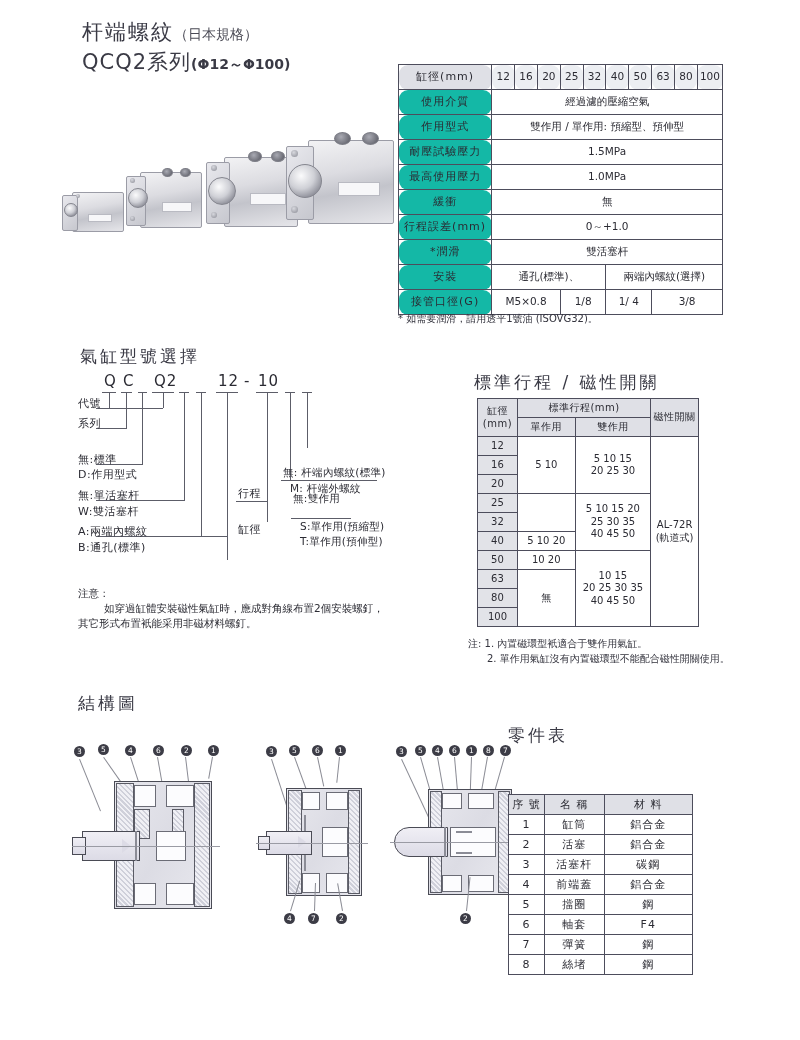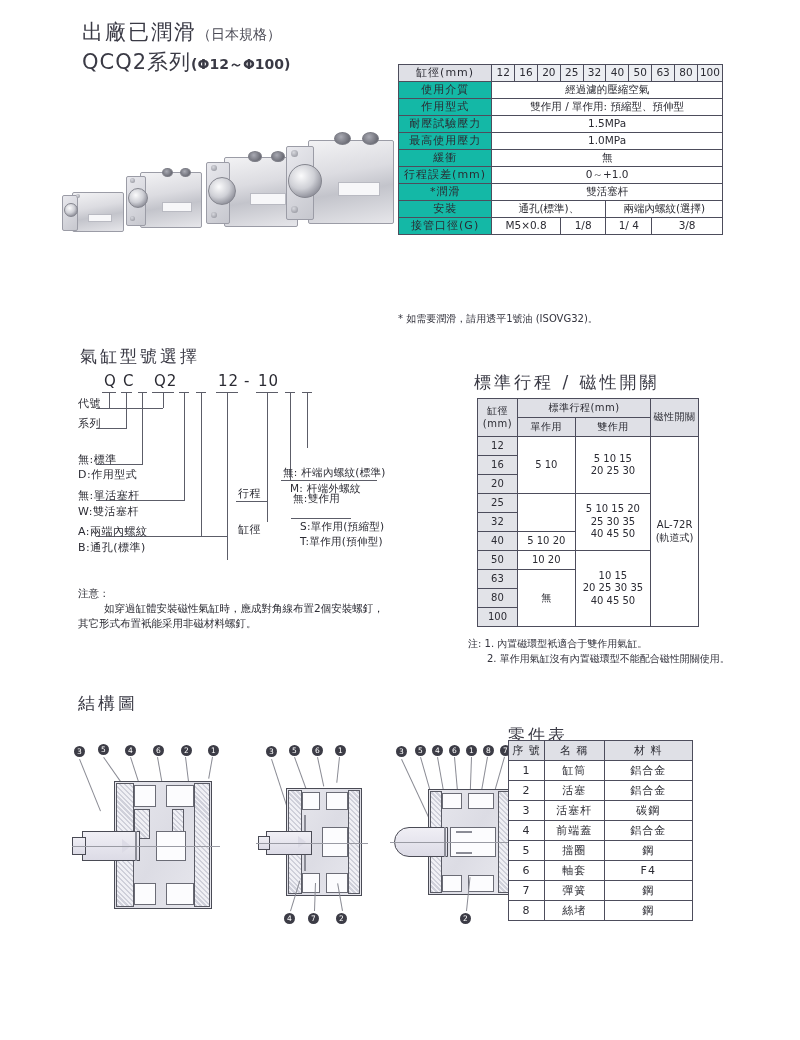--- a/index.html
+++ b/index.html
@@ -39,21 +39,21 @@
     font-weight:normal;
     color:#2b2b33;
     background:#ffffff;
     line-height:1.25;
   }
   .hdr-cell { background:#dfe0e6 !important; }
 
   
   #spec-table-wrap { position:absolute; left:398px; top:64px; }
   #spec-table { width:325px; }
-  #spec-table td { height:17px; font-size:10.5px; }
+  #spec-table td { height:25px; font-size:10.5px;border-radius:9px; }
   #spec-table td.rowlab { width:95px; background:#14b8a6; font-size:11px; letter-spacing:1px; }
   #spec-table td.bore { width:23px; font-size:10.5px; background:#eceef2; }
   .note-small {
     position:absolute; font-size:10px; color:#33333d; white-space:nowrap;
   }
 
   
   #photos { position:absolute; left:72px; top:140px; width:320px; height:115px; }
   .cyl { position:absolute; }
   .cyl .body {
@@ -105,21 +105,21 @@
   #stroke-wrap { position:absolute; left:477px; top:398px; }
   #stroke-table { width:222px; }
   #stroke-table td { font-size:10px; height:19px; }
   #stroke-table td.c-bore { width:40px; background:#e2e3e8; }
   #stroke-table td.c-single { width:58px; }
   #stroke-table td.c-double { width:76px; }
   #stroke-table td.c-sw { width:48px; }
   #stroke-table td.hd { background:#dfe0e6; letter-spacing:0.5px; }
 
   
-  #parts-wrap { position:absolute; left:508px; top:740px; }
+  #parts-wrap { position:absolute; left:508px; top:794px; }
   #parts-table { width:185px; }
   #parts-table td { font-size:11px; height:20px; letter-spacing:1px; }
   #parts-table td.c-no { width:36px; }
   #parts-table td.c-name { width:60px; }
   #parts-table td.c-mat { width:89px; }
 
   
   #struct { position:absolute; left:72px; top:735px; width:420px; height:195px; }
   .bubble {
     position:absolute; width:11px; height:11px; border-radius:50%;
@@ -147,21 +147,21 @@
     border-left:9px solid #dcdbe6;
   }
   .dg .seal { position:absolute; background:#8b8c96; }
 </style>
 </head>
 <body>
 
 <div class="page">
 
   <div class="h-main">
-    <span>出廠已潤滑</span><span class="paren">（日本規格）</span>
+    <span>杆端螺紋</span><span class="paren">（日本規格）</span>
   </div>
   <div class="h-series">
     <span>QCQ2系列</span><span class="sub">(Φ12～Φ100)</span>
   </div>
 
   <div id="photos">
 
     <div class="cyl" style="left:0px;top:52px;">
       <div class="body" style="width:52px;height:40px;"></div>
       <div class="face" style="left:-10px;top:3px;width:16px;height:36px;"></div>

